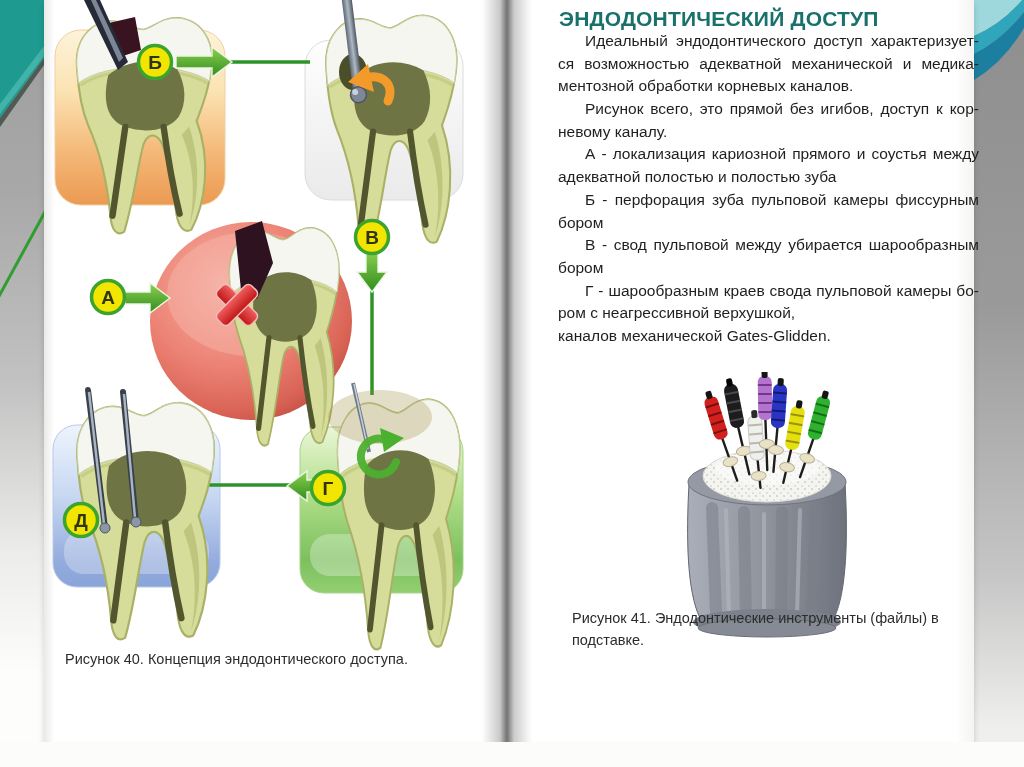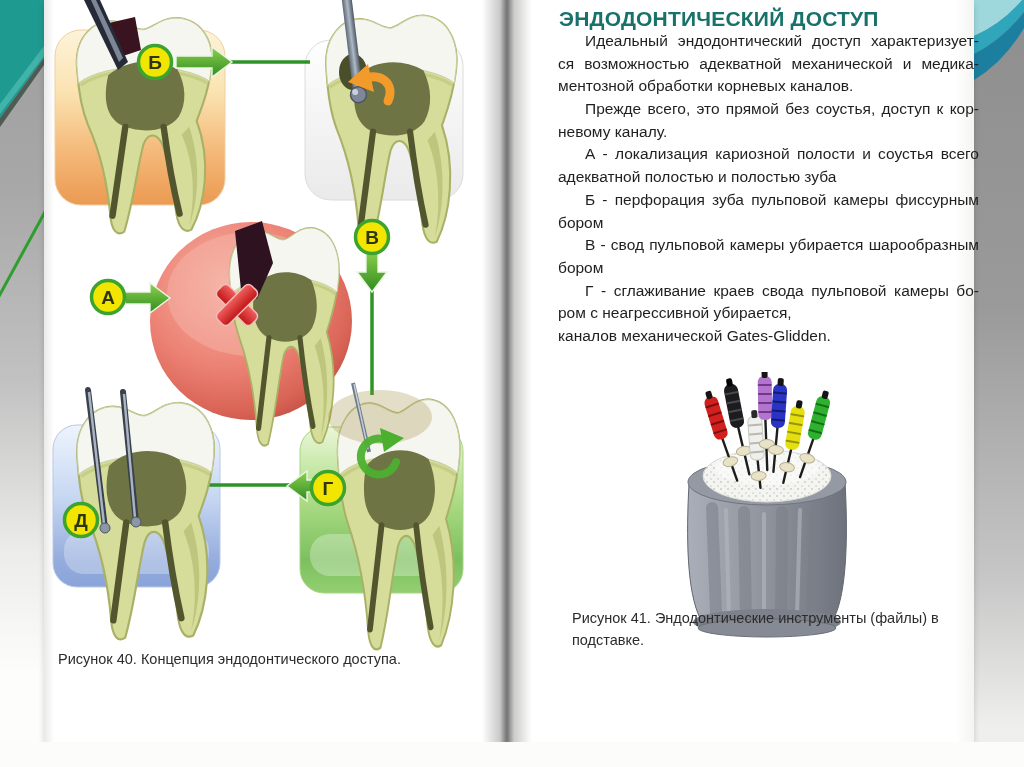--- a/index.html
+++ b/index.html
@@ -27,21 +27,21 @@
   .bottom-line{position:absolute;left:0;top:757px;width:1024px;height:0;
     border-top:1px solid #e7e7e4;}
   
   .page-title{position:absolute;left:53px;top:6px;margin:0;font-size:21px;line-height:25px;
     font-weight:bold;color:#18716a;letter-spacing:0.2px;text-align:center;}
   .bodytext{position:absolute;left:52px;top:32px;width:421px;}
   .bl{height:22.7px;font-size:15.5px;color:#1f1f1f;white-space:nowrap;overflow:visible;}
   .bl.j{white-space:normal;text-align:justify;text-align-last:justify;}
   .bl.ind{text-indent:27px;}
   .caption{position:absolute;font-size:14.5px;color:#2c2c2c;line-height:22px;}
-  .cap40{left:14px;top:648px;}
+  .cap40{left:21px;top:648px;}
   .cap41{left:66px;top:607px;width:400px;}
   .figsvg{position:absolute;}
 </style>
 </head>
 <body>
 
 <div class="slide">
 
   <div class="strip-left"></div>
   <svg class="corner-svg" width="54" height="320" viewBox="0 0 54 320">
@@ -217,33 +217,33 @@
 
     <div class="caption cap40">Рисунок 40. Концепция эндодонтического доступа.</div>
   </div>
 
   <div class="gutter"></div>
 
   <div class="page page-right">
     <h1 class="page-title">ЭНДОДОНТИЧЕСКИЙ ДОСТУП</h1>
 
     <div class="bodytext">
-      <div class="bl ind j">Идеальный эндодонтический доступ характеризует-</div>
+      <div class="bl ind j">Идеальный эндодонтического доступ характеризует-</div>
       <div class="bl j">ся возможностью адекватной механической и медика-</div>
       <div class="bl">ментозной обработки корневых каналов.</div>
-      <div class="bl ind j">Прежде всего, это прямой без соустья, доступ к кор-</div>
+      <div class="bl ind j">Рисунок всего, это прямой без игибов, доступ к кор-</div>
       <div class="bl">невому каналу.</div>
-      <div class="bl ind j">А - локализация кариозной полости и соустья всего</div>
+      <div class="bl ind j">А - локализация кариозной прямого и соустья между</div>
       <div class="bl">адекватной полостью и полостью зуба</div>
       <div class="bl ind j">Б - перфорация зуба пульповой камеры фиссурным</div>
       <div class="bl">бором</div>
-      <div class="bl ind j">В - свод пульповой камеры убирается шарообразным</div>
+      <div class="bl ind j">В - свод пульповой между убирается шарообразным</div>
       <div class="bl">бором</div>
-      <div class="bl ind j">Г - сглаживание краев свода пульповой камеры бо-</div>
-      <div class="bl">ром с неагрессивной убирается,</div>
+      <div class="bl ind j">Г - шарообразным краев свода пульповой камеры бо-</div>
+      <div class="bl">ром с неагрессивной верхушкой,</div>
       <div class="bl">каналов механической Gates-Glidden.</div>
     </div>
 
     <svg class="figsvg" style="left:154px;top:372px" width="240" height="272" viewBox="0 0 240 272">
       <defs>
         <linearGradient id="gCup" x1="0" y1="0" x2="1" y2="0">
           <stop offset="0" stop-color="#aaaeb8"></stop>
             <stop offset="0.45" stop-color="#92969f"></stop>
           <stop offset="1" stop-color="#6e727c"></stop>
         </linearGradient>

